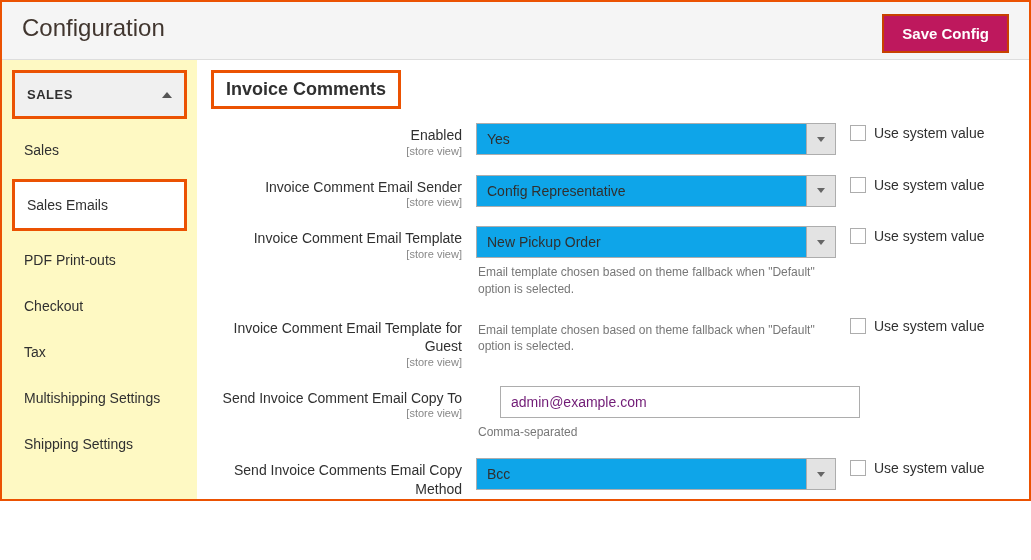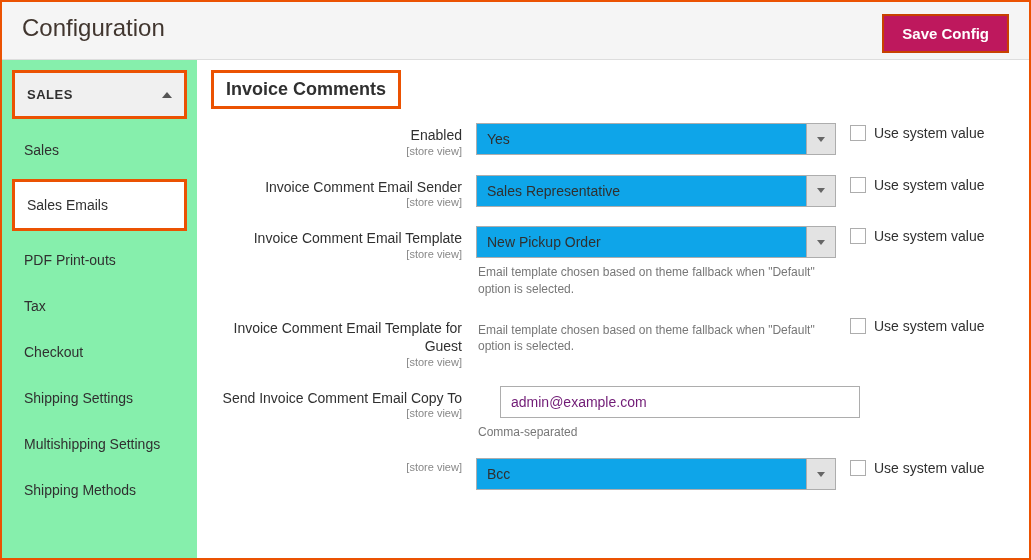--- a/index.html
+++ b/index.html
@@ -1,22 +1,22 @@
 <!DOCTYPE html>
 <html><head>
 <meta charset="utf-8">
 <style>
   * { box-sizing: border-box; margin: 0; padding: 0; font-family: Arial, Helvetica, sans-serif; }
   body { background: #fff; }
-  .frame { width: 1031px; height: 560px; border: 2px solid #eb5202; position: relative; overflow: hidden; }
+  .frame { width: 1031px; height: 501px; border: 2px solid #eb5202; position: relative; overflow: hidden; }
   .header { background: #f5f5f5; border-bottom: 1px solid #ddd; padding: 12px 20px; display: flex; justify-content: space-between; align-items: flex-start; height: 58px; }
   .page-title { font-size: 24px; font-weight: 400; color: #41362f; }
   .save-btn { background: #be185d; color: #fff; border: 2px solid #c84100; font-size: 15px; font-weight: 700; padding: 9px 18px; cursor: pointer; }
   .body { display: flex; height: calc(100% - 58px); }
-  .sidebar { width: 195px; background: #86efac; flex-shrink: 0; }
+  .sidebar { width: 195px; background: #fef9c3; flex-shrink: 0; }
   .side-head { border: 3px solid #eb5202; background: #f0f0f0; padding: 14px 12px; margin: 10px 10px 0 10px; display: flex; justify-content: space-between; align-items: center; }
   .side-head span { font-weight: 700; font-size: 13px; letter-spacing: .5px; color: #303030; }
   .chev { width: 0; height: 0; border-left: 5px solid transparent; border-right: 5px solid transparent; border-bottom: 6px solid #555; }
   .side-list { padding: 8px 10px 0 10px; }
   .side-item { padding: 15px 12px; font-size: 14px; color: #303030; cursor: pointer; }
   .side-active { border: 3px solid #eb5202; background: #fff; margin: 6px 0; }
   .main { flex: 1; padding: 10px 28px 0 14px; overflow: hidden; }
   .section-title { display: inline-block; font-size: 18px; font-weight: 700; color: #303030; border: 3px solid #eb5202; padding: 6px 12px; margin-bottom: 14px; }
   .form-row { display: flex; align-items: flex-start; margin-bottom: 18px; }
   .label-col { width: 265px; text-align: right; padding-right: 14px; padding-top: 3px; }
@@ -44,25 +44,24 @@
   <div class="body">
     <aside class="sidebar">
       <div class="side-head">
         <span>SALES</span>
         <div class="chev"></div>
       </div>
       <div class="side-list">
         <div class="side-item">Sales</div>
         <div class="side-item side-active">Sales Emails</div>
         <div class="side-item">PDF Print-outs</div>
+        <div class="side-item">Checkout</div>
         <div class="side-item">Tax</div>
-        <div class="side-item">Checkout</div>
+        <div class="side-item">Multishipping Settings</div>
         <div class="side-item">Shipping Settings</div>
-        <div class="side-item">Multishipping Settings</div>
-        <div class="side-item">Shipping Methods</div>
       </div>
     </aside>
 
     <main class="main">
       <div class="section-title">Invoice Comments</div>
 
       
       <div class="form-row">
         <div class="label-col">
           <span class="field-label">Enabled</span>
@@ -83,21 +82,21 @@
       </div>
 
       
       <div class="form-row">
         <div class="label-col">
           <span class="field-label">Invoice Comment Email Sender</span>
           <span class="field-scope">[store view]</span>
         </div>
         <div class="control-col">
           <div class="select-wrap">
-            <div class="select-text">Sales Representative</div>
+            <div class="select-text">Config Representative</div>
             <div class="select-arrow">
                 <div class="tri-down"></div>
               </div>
           </div>
         </div>
         <div class="sys-col">
           <div class="chk"></div>
           <span class="sys-label">Use system value</span>
         </div>
       </div>
@@ -146,20 +145,21 @@
         </div>
         <div class="control-col">
           <input class="text-input" type="text" value="admin@example.com" style="">
           <div class="hint">Comma-separated</div>
         </div>
       </div>
 
       
       <div class="form-row">
         <div class="label-col">
+          <span class="field-label">Send Invoice Comments Email Copy Method</span>
           <span class="field-scope">[store view]</span>
         </div>
         <div class="control-col">
           <div class="select-wrap">
             <div class="select-text">Bcc</div>
             <div class="select-arrow">
                 <div class="tri-down"></div>
               </div>
           </div>
         </div>

